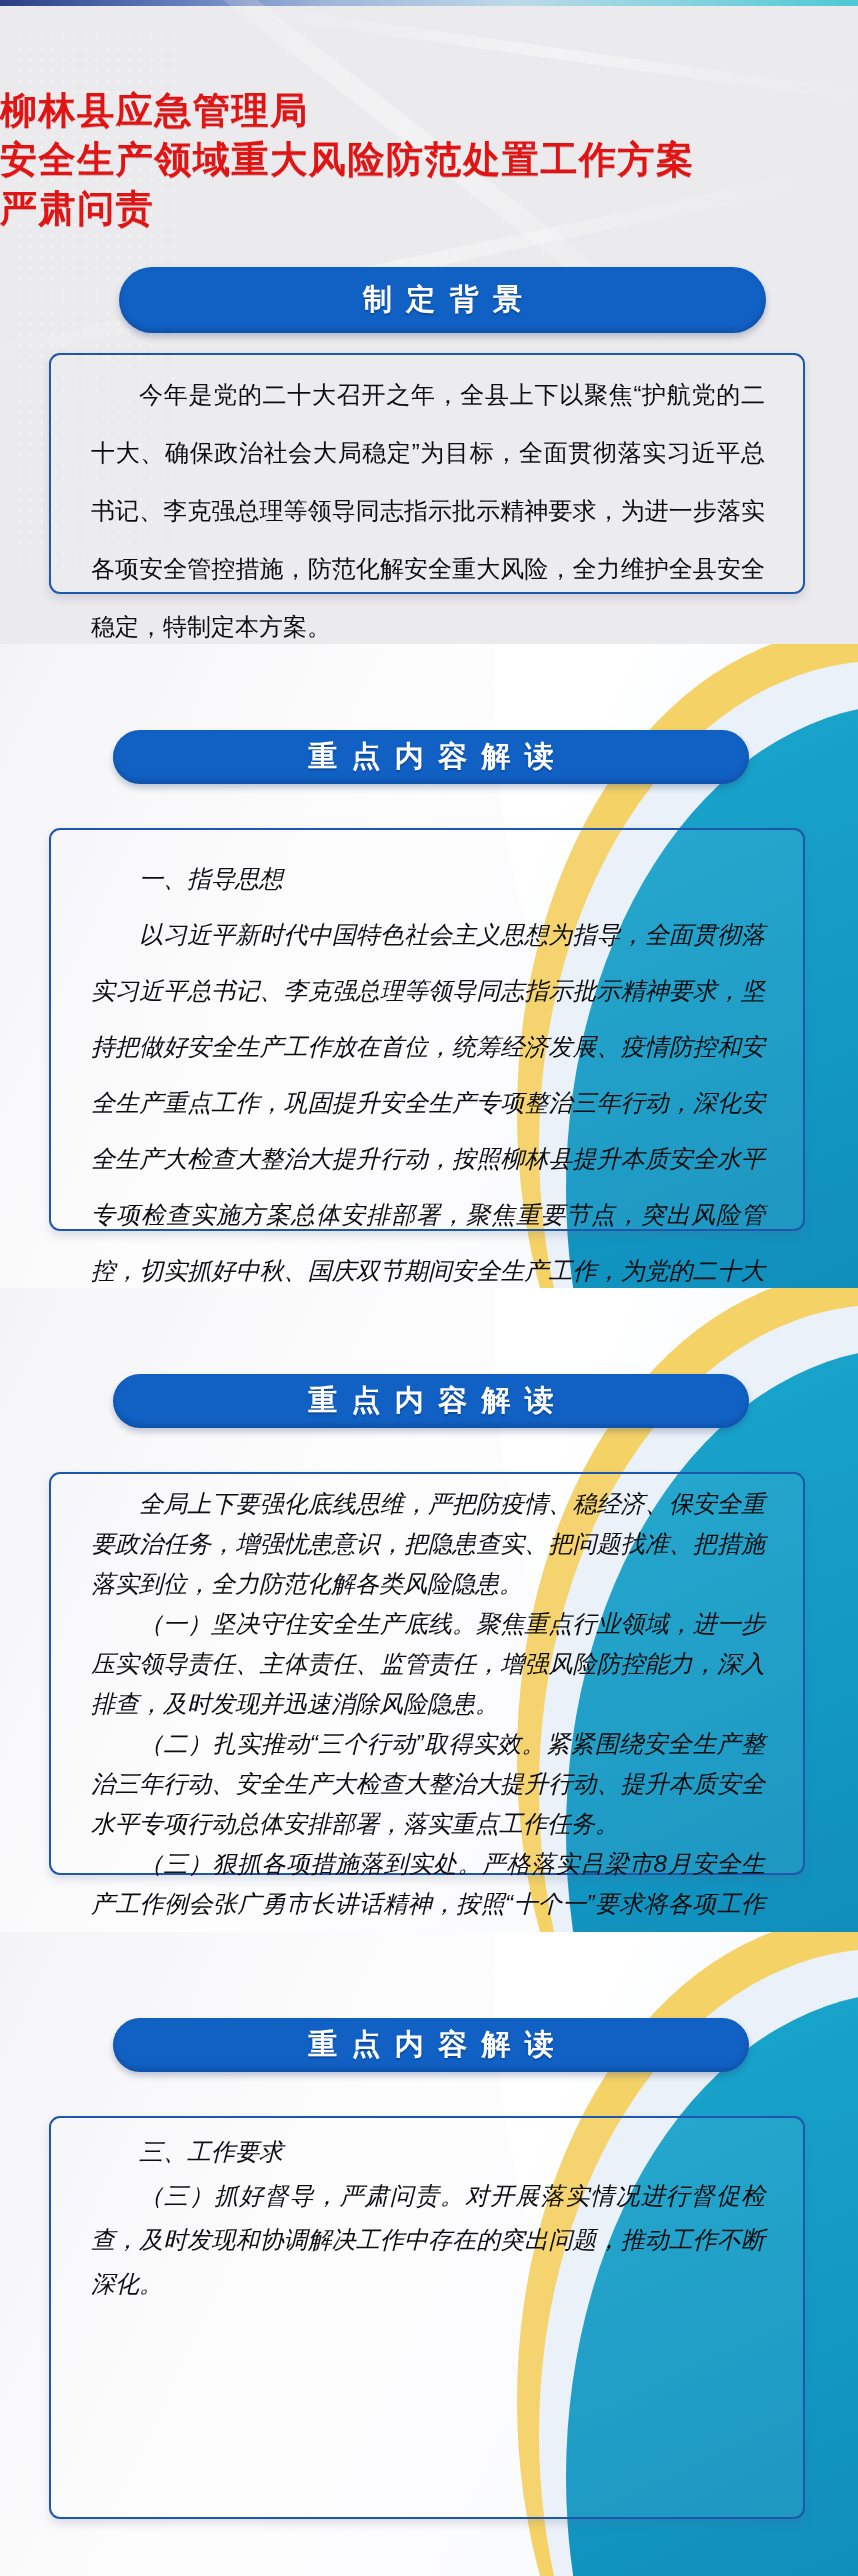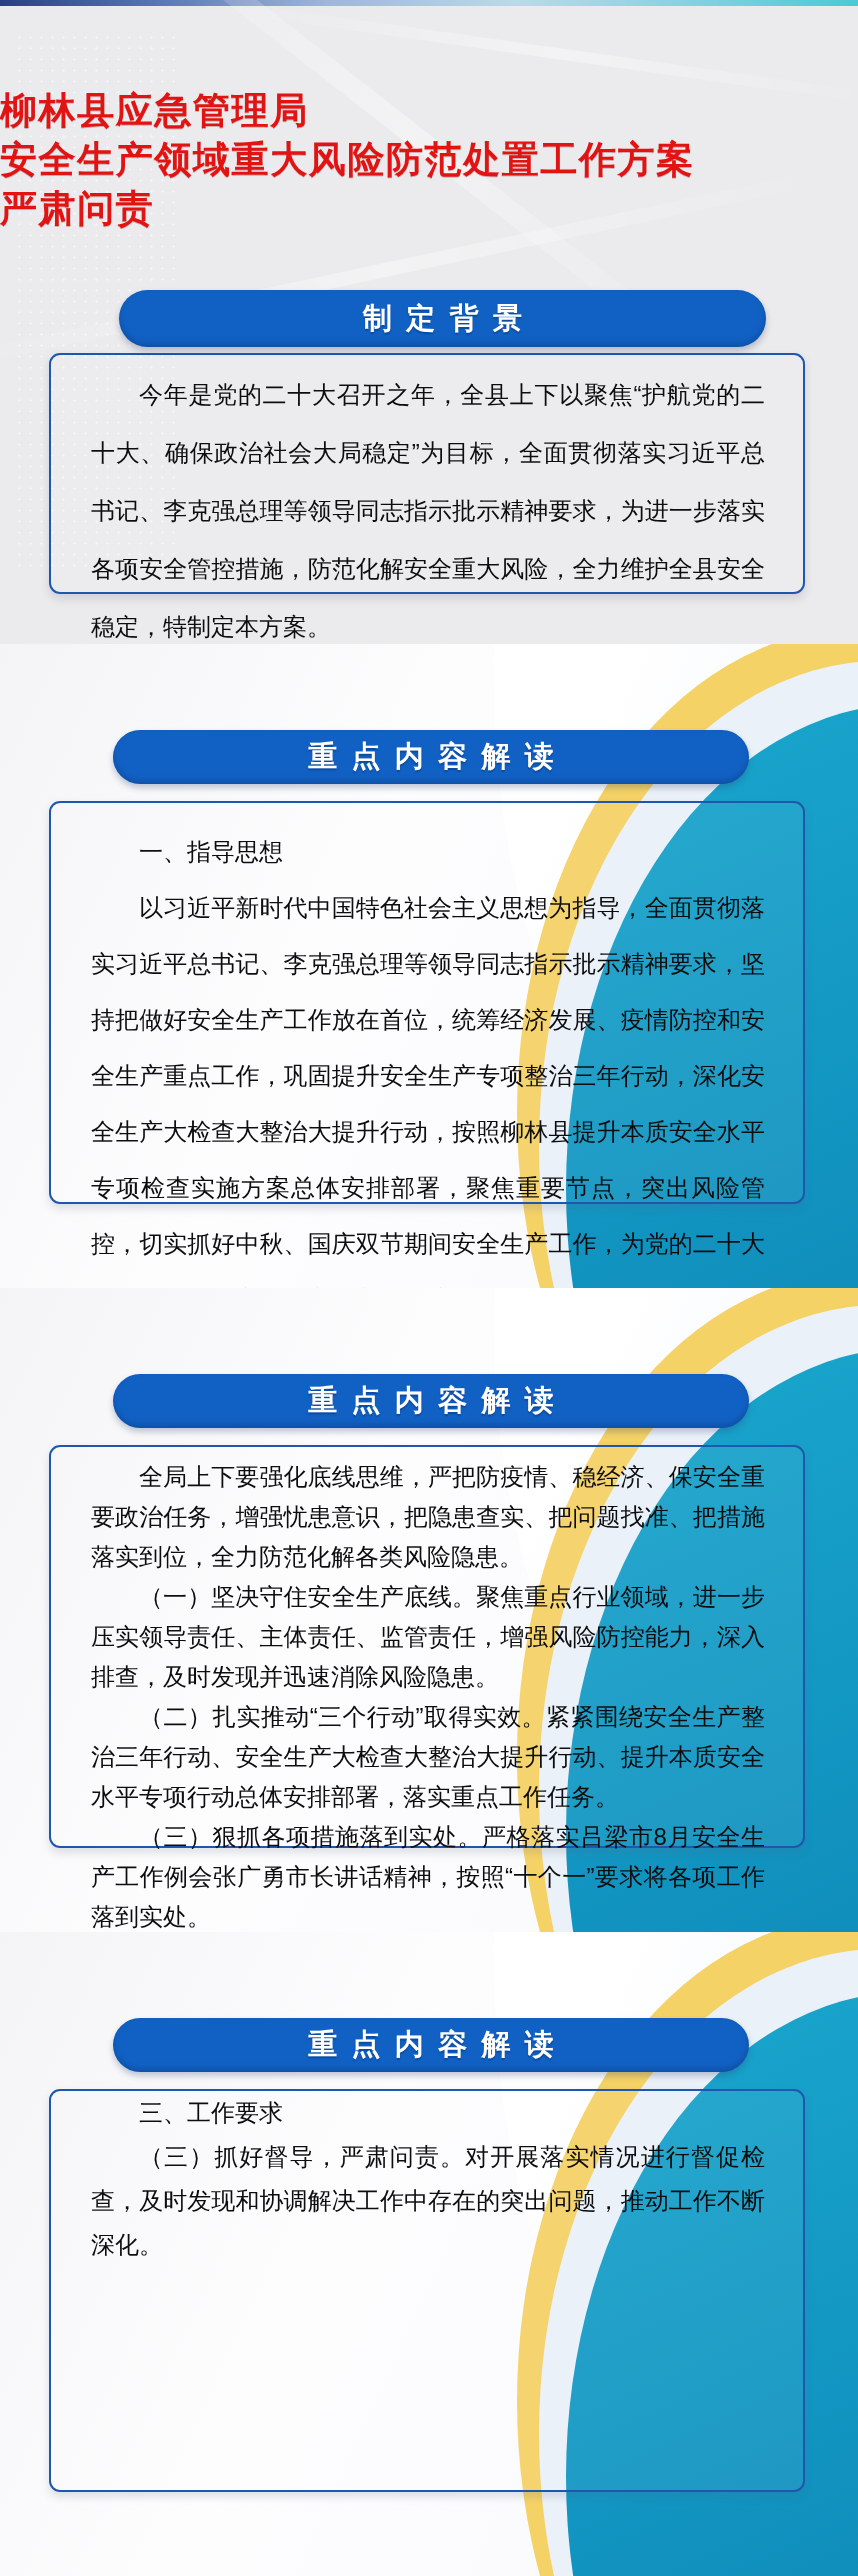--- a/index.html
+++ b/index.html
@@ -24,39 +24,39 @@
   .title-block{position:absolute;top:86px;left:0;width:100%;text-align:left;z-index:3;}
   .title-line{color:#e11313;font-weight:700;font-size:37px;line-height:49px;letter-spacing:1.6px;
     text-shadow:0 0.8px 0 rgba(120,0,0,.25);}
 
   
   .pill{position:absolute;left:113px;width:636px;height:54px;background:#1161c5;border-radius:35px;
     display:flex;align-items:center;justify-content:center;z-index:4;
     box-shadow:0 4px 6.4px rgba(40,60,110,.28), inset 0 -3.2px 6.4px rgba(0,0,30,.18);}
   .pill span{color:#ffffff;font-size:29px;font-weight:700;letter-spacing:14.3px;text-indent:14.3px;
     text-shadow:0 1.6px 1.6px rgba(0,30,80,.35);}
-  .slide--cover .pill{top:290px;left:119px;width:647px;height:57px;border-radius:33px;}
+  .slide--cover .pill{top:267px;left:119px;width:647px;height:66px;border-radius:33px;}
 
   
   .card{position:absolute;left:49px;width:752px;border:2.4px solid #1e57ae;border-radius:11px;
     z-index:3;background:rgba(255,255,255,.06);
     box-shadow:0 4.8px 8px rgba(90,100,130,.18);}
   .slide--cover .card{top:353px;height:237px;}
-  .slide--body .card{top:157px;height:399px;}
+  .slide--body .card{top:184px;height:399px;font-style:italic;}
   .card-inner{padding:11px 38px 8px 40px;}
   .card-inner p{margin:0;color:#0d0d0f;text-align:justify;text-justify:inter-ideograph;
     font-size:24px;font-weight:500;}
   .card-inner p.indent{text-indent:2em;}
   .lh-cover p{line-height:58px;}
   .lh-s2 p{line-height:56px;}
   .lh-s3 p{line-height:40px;}
   .lh-s4 p{line-height:44px;}
   .slide--body .card-inner{padding-top:20.7px;}
   .pad-s3.card-inner{padding-top:9.5px;}
-  .pad-s4.card-inner{padding-top:0;}
+  .pad-s4.card-inner{padding-top:12px;}
 
   
   .slide--body{background:linear-gradient(115deg,#f4f4f6 0%,#fdfdfe 40%,#f8f9fb 100%);}
   .slide--body .pill{top:86px;}
 
   
   .decor{position:absolute;border-radius:50%;}
   .peach-corner-shape{width:684px;height:1113px;right:-398px;top:-588px;background:#f7cf93;z-index:1;}
   .slide--s3 .peach-corner-shape,.slide--s4 .peach-corner-shape{background:#f6d9a8;}
   .light-band-shape{width:747px;height:1193px;right:-382px;top:-557px;z-index:2;

